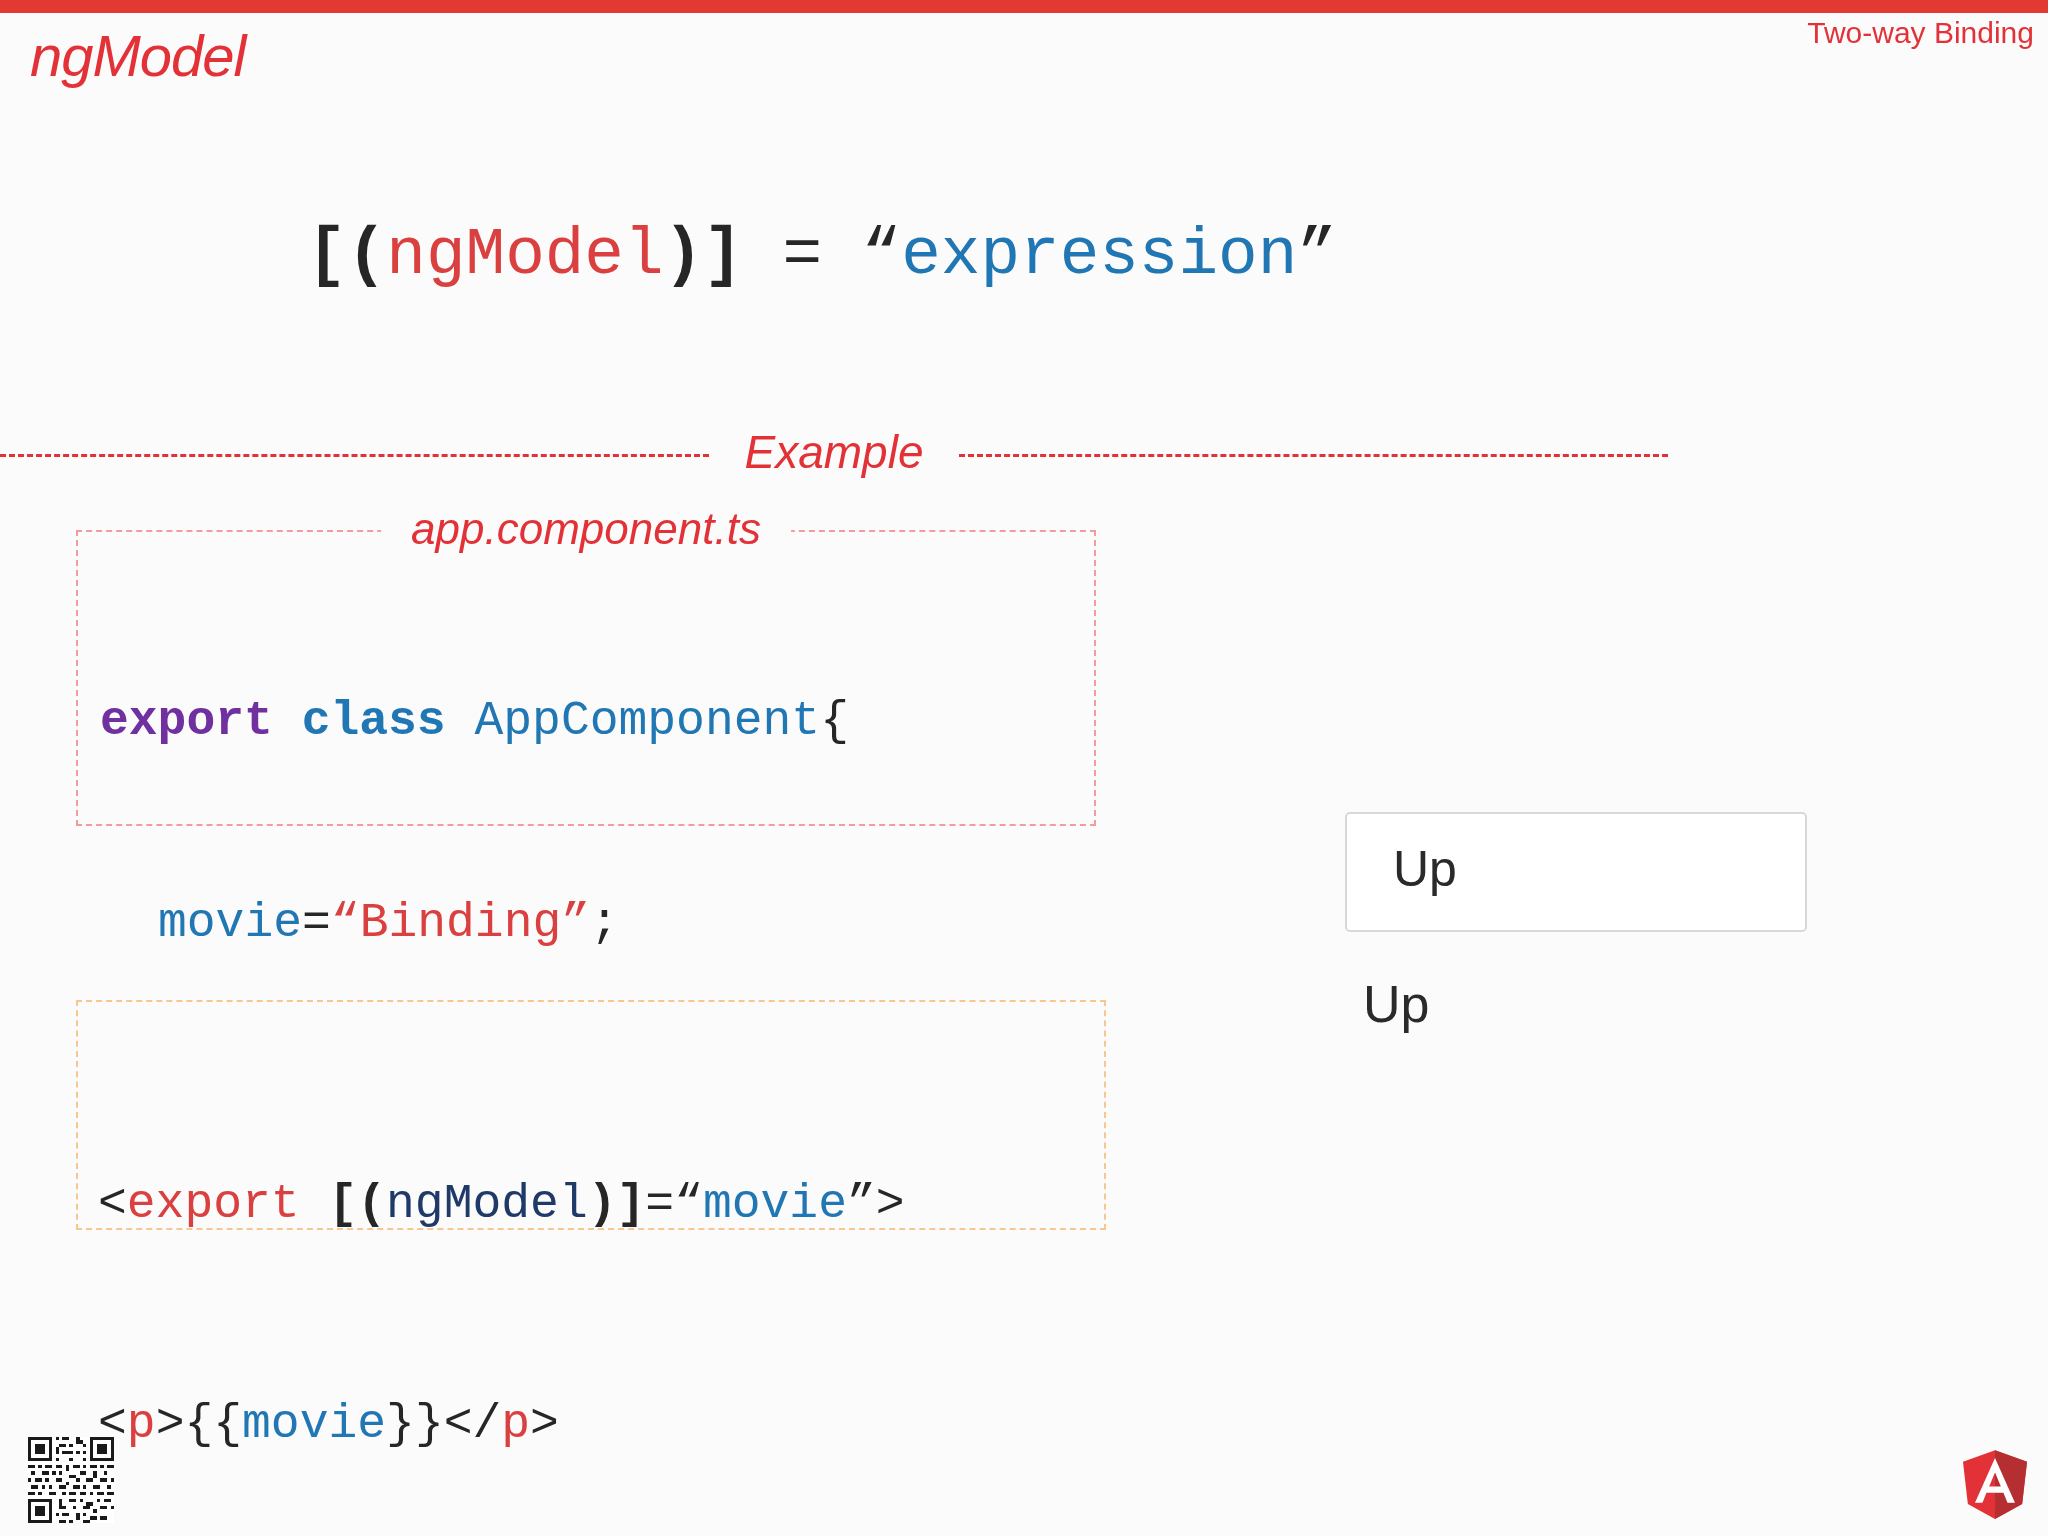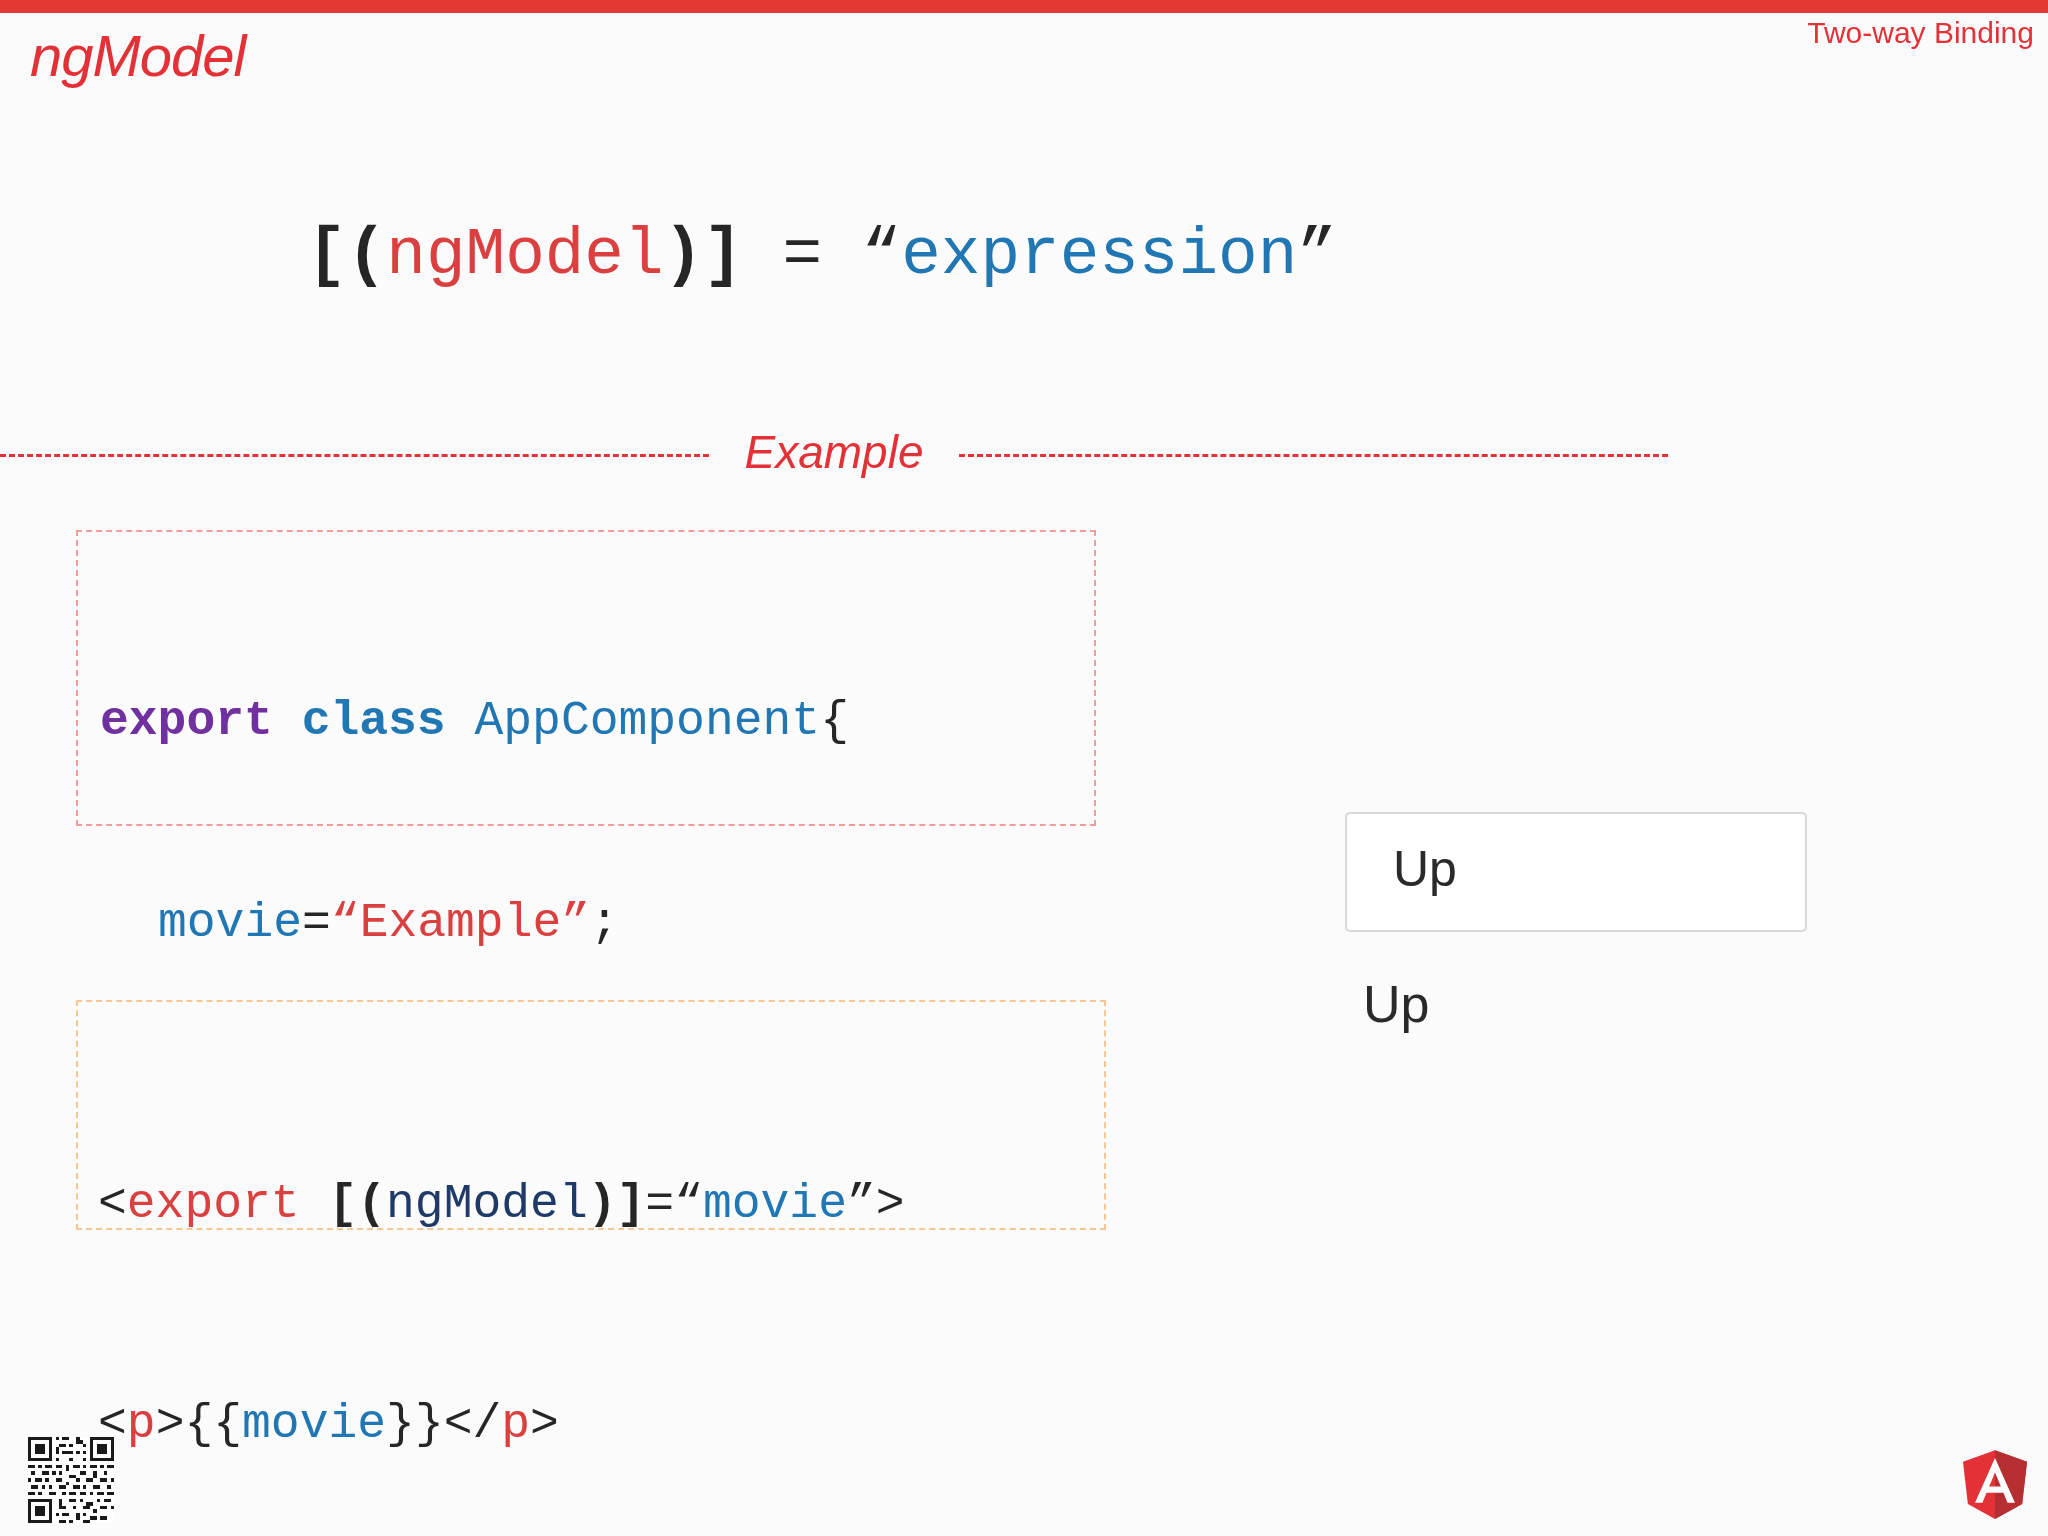--- a/index.html
+++ b/index.html
@@ -92,23 +92,24 @@
 
 <div class="formula"><span class="dk b">[(</span><span class="rd">ngModel</span><span class="dk b">)]</span><span class="dk"> = </span><span class="dk">“</span><span class="bl">expression</span><span class="dk">”</span></div>
 
 <div class="divider">
   <div class="dline"></div>
   <div class="dlabel">Example</div>
   <div class="dline"></div>
 </div>
 
 <div class="codebox ts-box">
+  <div class="boxlabel">app.component.ts</div>
   <div class="code">
     <div class="cline"><span class="pu b">export</span><span class="dk"> </span><span class="bl b">class</span><span class="dk"> </span><span class="bl">AppComponent</span><span class="dk">{</span></div>
-    <div class="cline indent"><span class="bl">movie</span><span class="dk">=</span><span class="rd">“Example”</span><span class="dk">;</span></div>
+    <div class="cline indent"><span class="bl">movie</span><span class="dk">=</span><span class="rd">“Binding”</span><span class="dk">;</span></div>
     <div class="cline"><span class="dk">}</span></div>
   </div>
 </div>
 
 <div class="codebox html-box">
   <div class="code">
     <div class="cline"><span class="dk">&lt;</span><span class="rd">export</span><span class="dk"> </span><span class="dk b">[(</span><span class="nv">ngModel</span><span class="dk b">)]</span><span class="dk">=</span><span class="dk">“</span><span class="bl">movie</span><span class="dk">”</span><span class="dk">&gt;</span></div>
     <div class="cline"><span class="dk">&lt;</span><span class="rd">p</span><span class="dk">&gt;{{</span><span class="bl">movie</span><span class="dk">}}&lt;/</span><span class="rd">p</span><span class="dk">&gt;</span></div>
   </div>
 </div>

